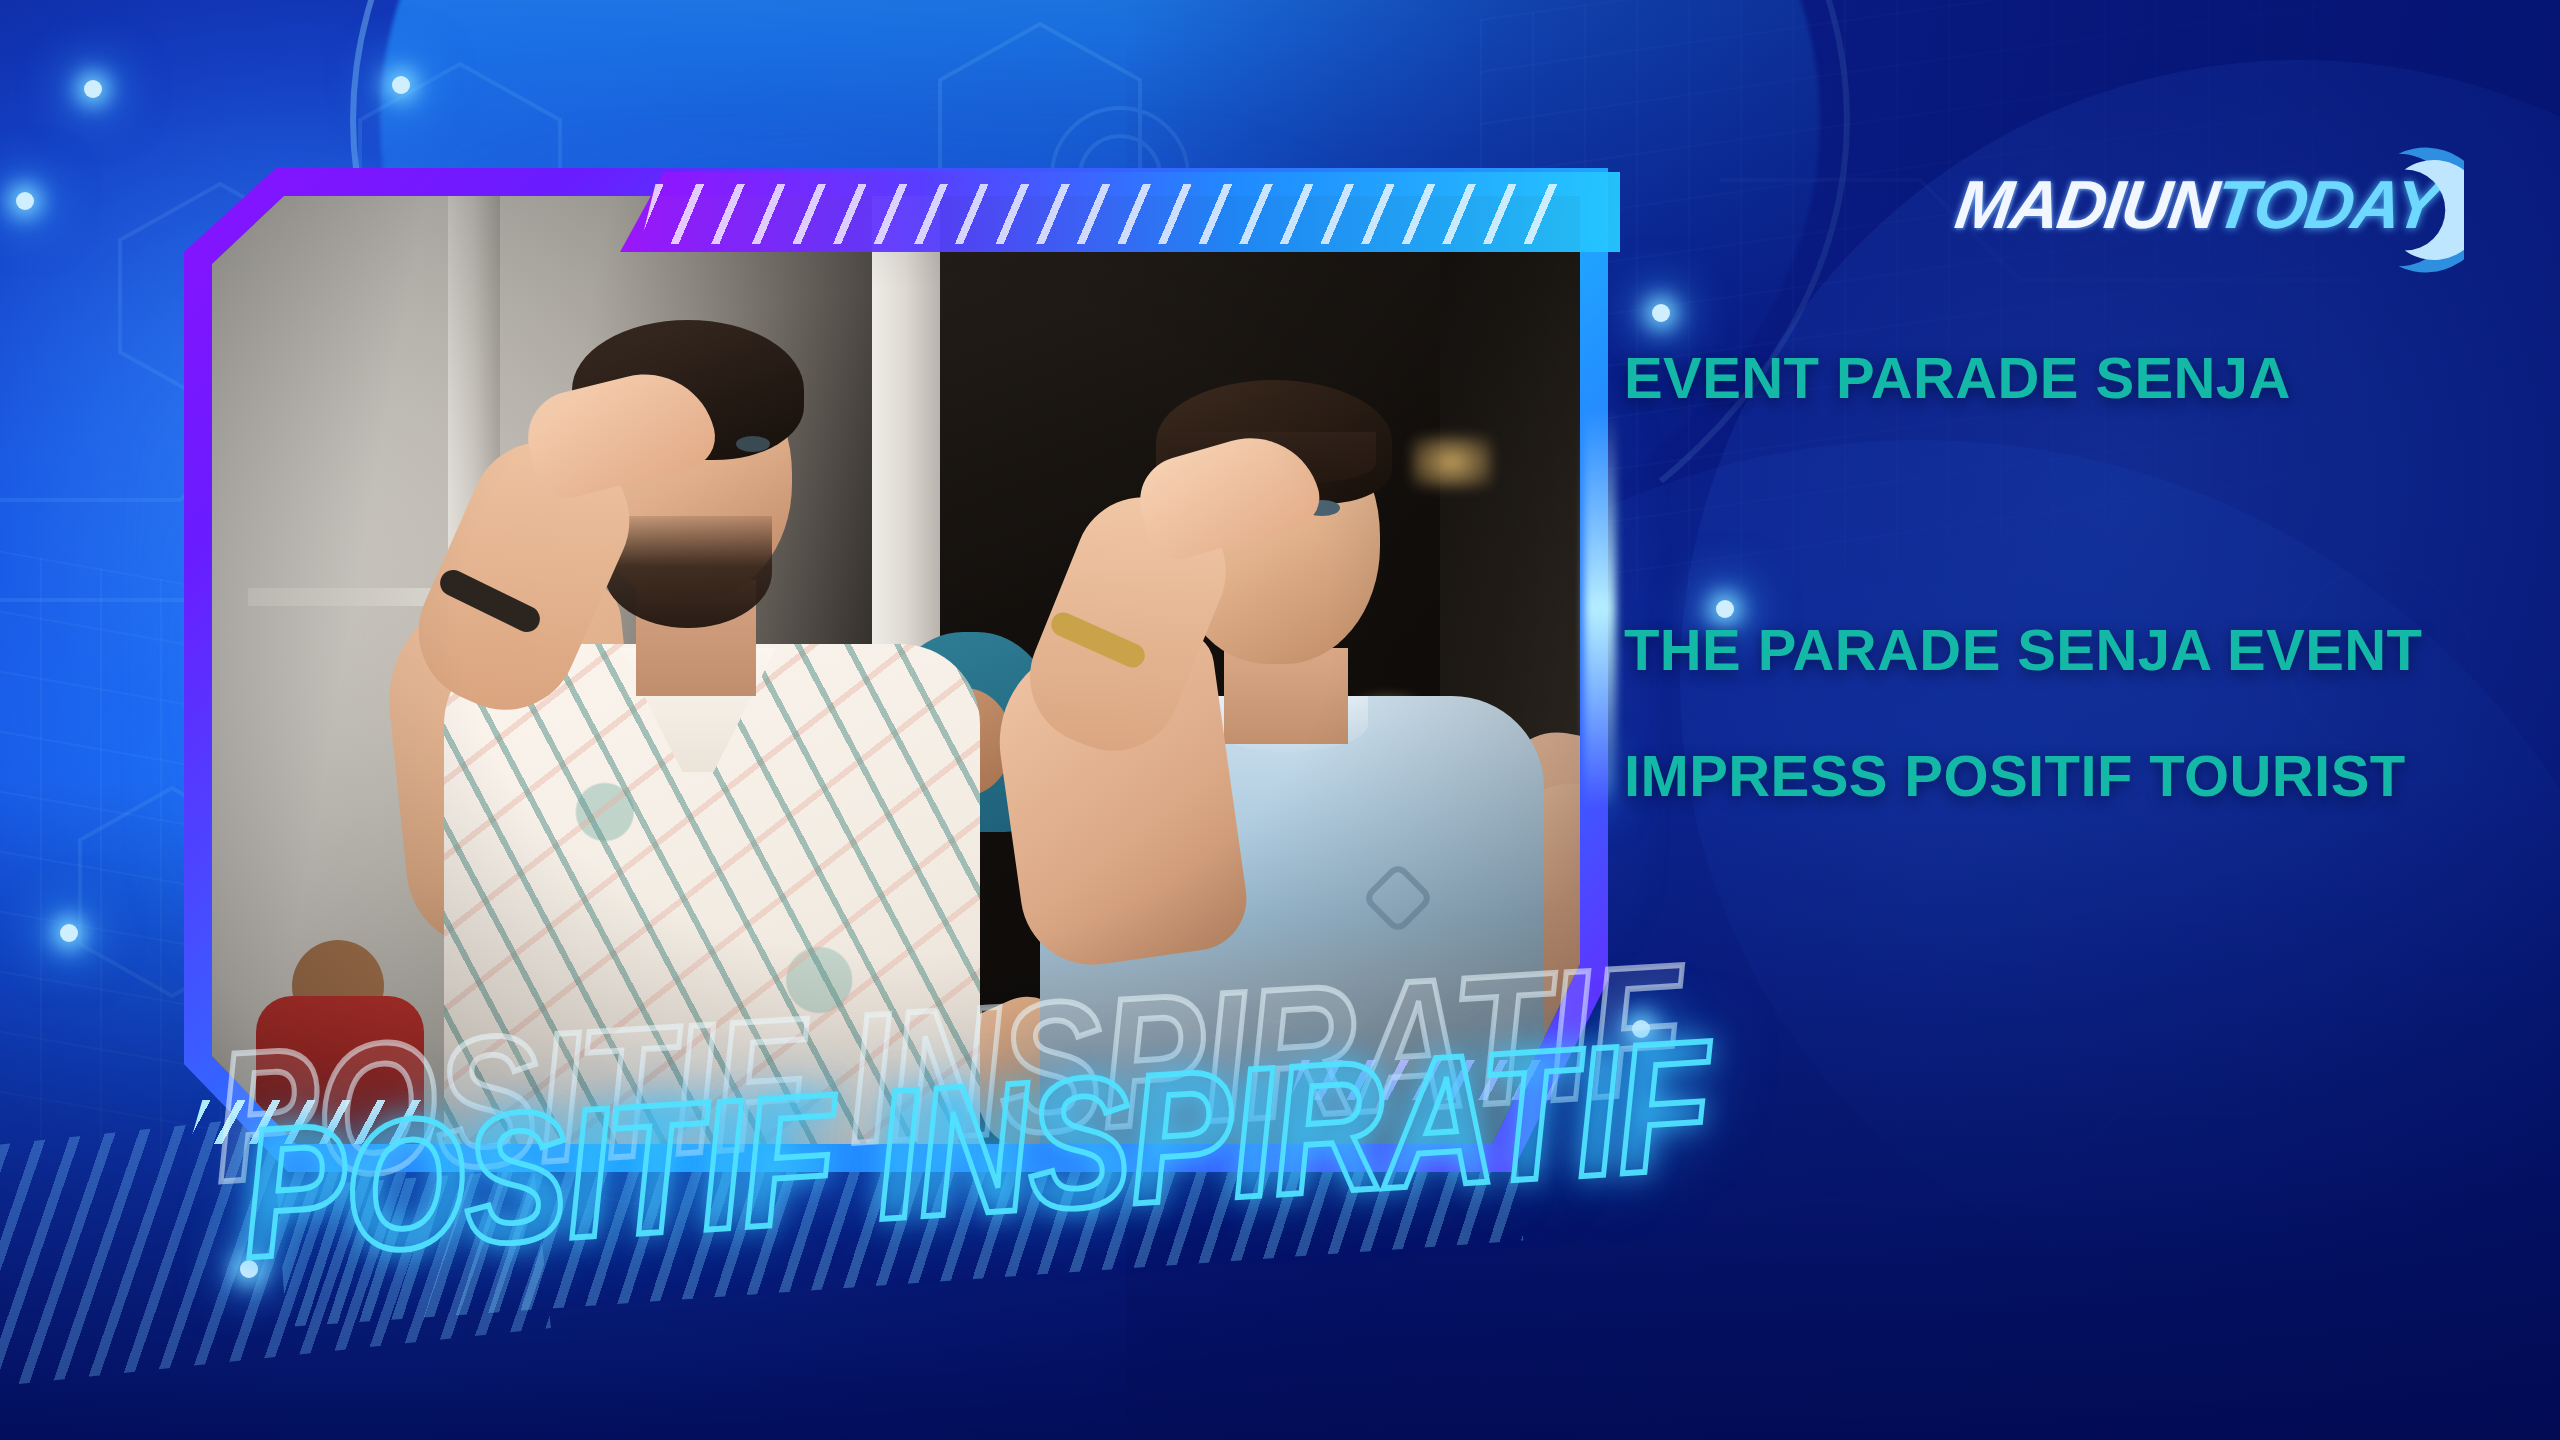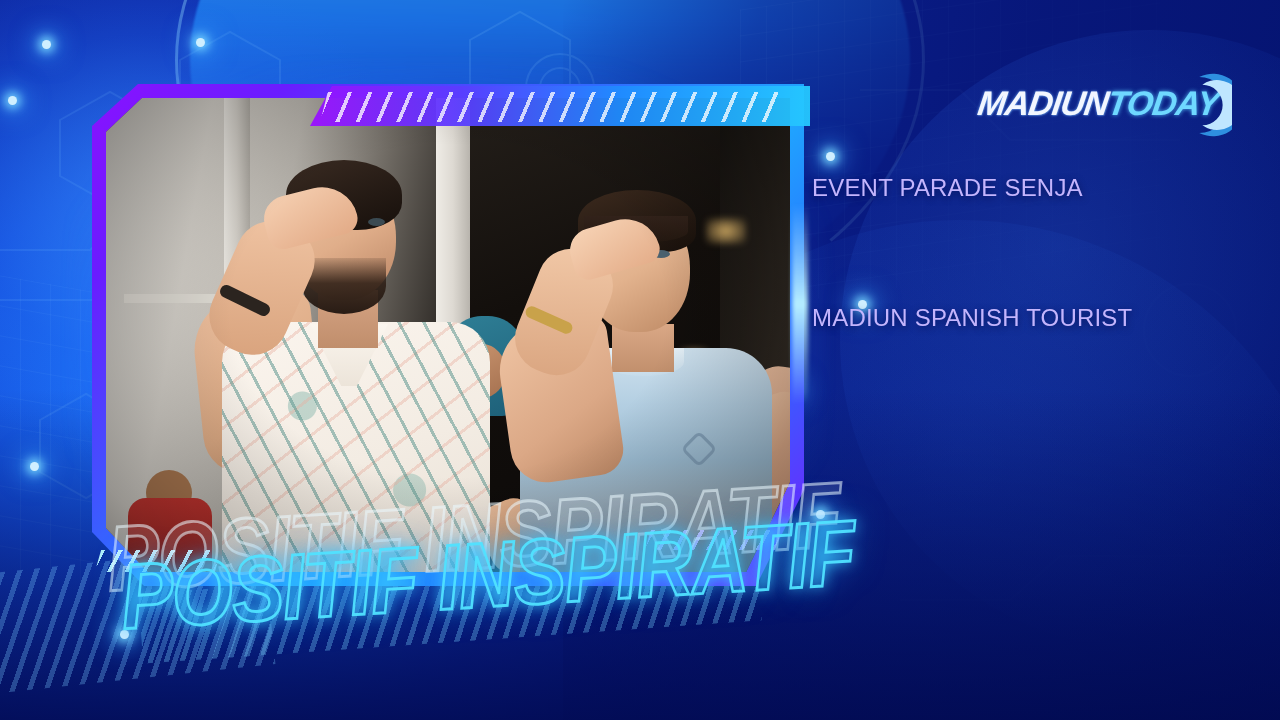--- a/index.html
+++ b/index.html
@@ -431,23 +431,23 @@
     position:absolute; right:-4px; top:4px; width:78px; height:78px;
   }
 
   
   .headlines {
     position:absolute;
     left:812px; top:176px;
     width:462px;
   }
   .hl-line {
-    color:#c4b5fd;
-    font-size:24px;
-    font-weight:normal;
+    color:#14b8a6;
+    font-size:29px;
+    font-weight:bold;
     letter-spacing:.2px;
     line-height:1.02;
     margin-bottom:34px;
     white-space:nowrap;
     text-shadow:0 2px 7px rgba(0,10,60,.65);
   }
   .hl-gap { height:72px; }
   .hl-line.last { margin-bottom:0; }
 </style>
 </head>
@@ -572,16 +572,17 @@
     <svg class="logo-swoosh" viewBox="0 0 100 100">
       <path d="M52,4 A46,46 0 1 1 52,96 A38,38 0 1 0 52,4 Z" fill="#4b3aa8" opacity="0.9"></path>
       <path d="M58,14 A40,40 0 1 1 58,86 A32,32 0 1 0 58,14 Z" fill="#2e8fe0"></path>
       <path d="M62,24 A32,32 0 1 1 62,76 A25,25 0 1 0 62,24 Z" fill="#bfe6ff"></path>
     </svg>
   </div>
 
   <div class="headlines">
     <div class="hl-line">EVENT PARADE SENJA</div>
     <div class="hl-gap"></div>
-    <div class="hl-line last">MADIUN SPANISH TOURIST</div>
+    <div class="hl-line">THE PARADE SENJA EVENT</div>
+    <div class="hl-line last">IMPRESS POSITIF TOURIST</div>
   </div>
 
 </div>
 
 </body></html>

